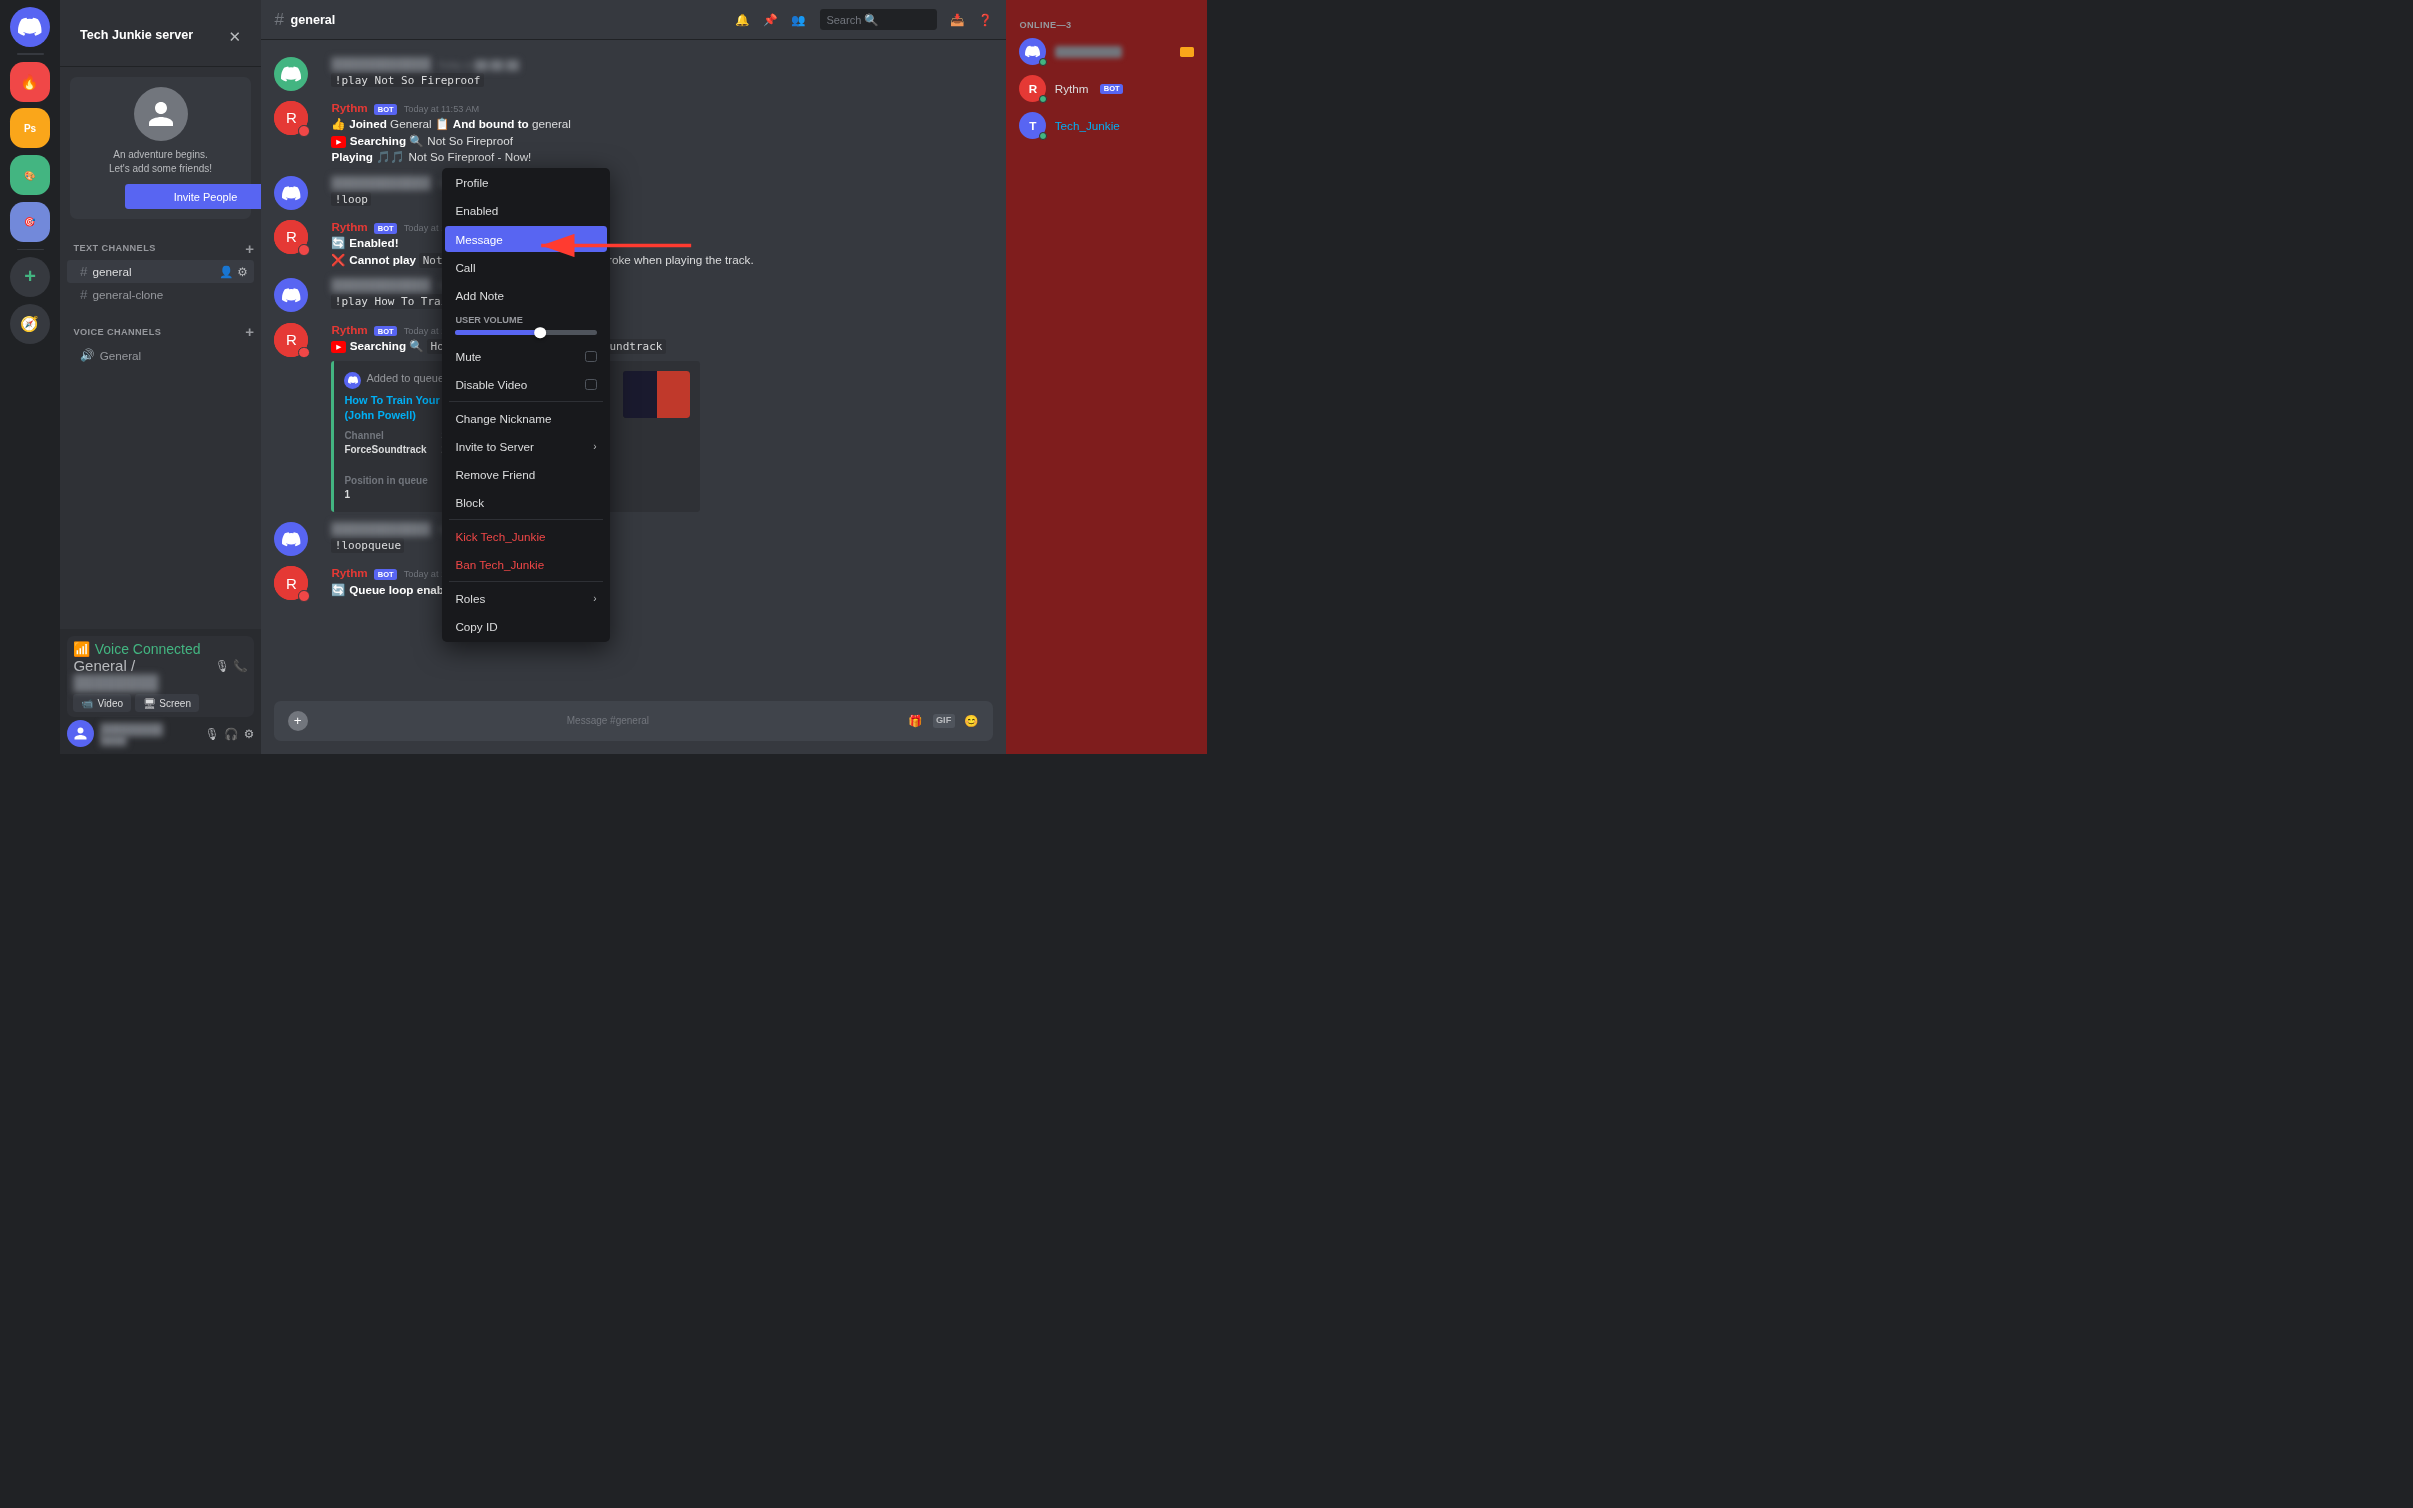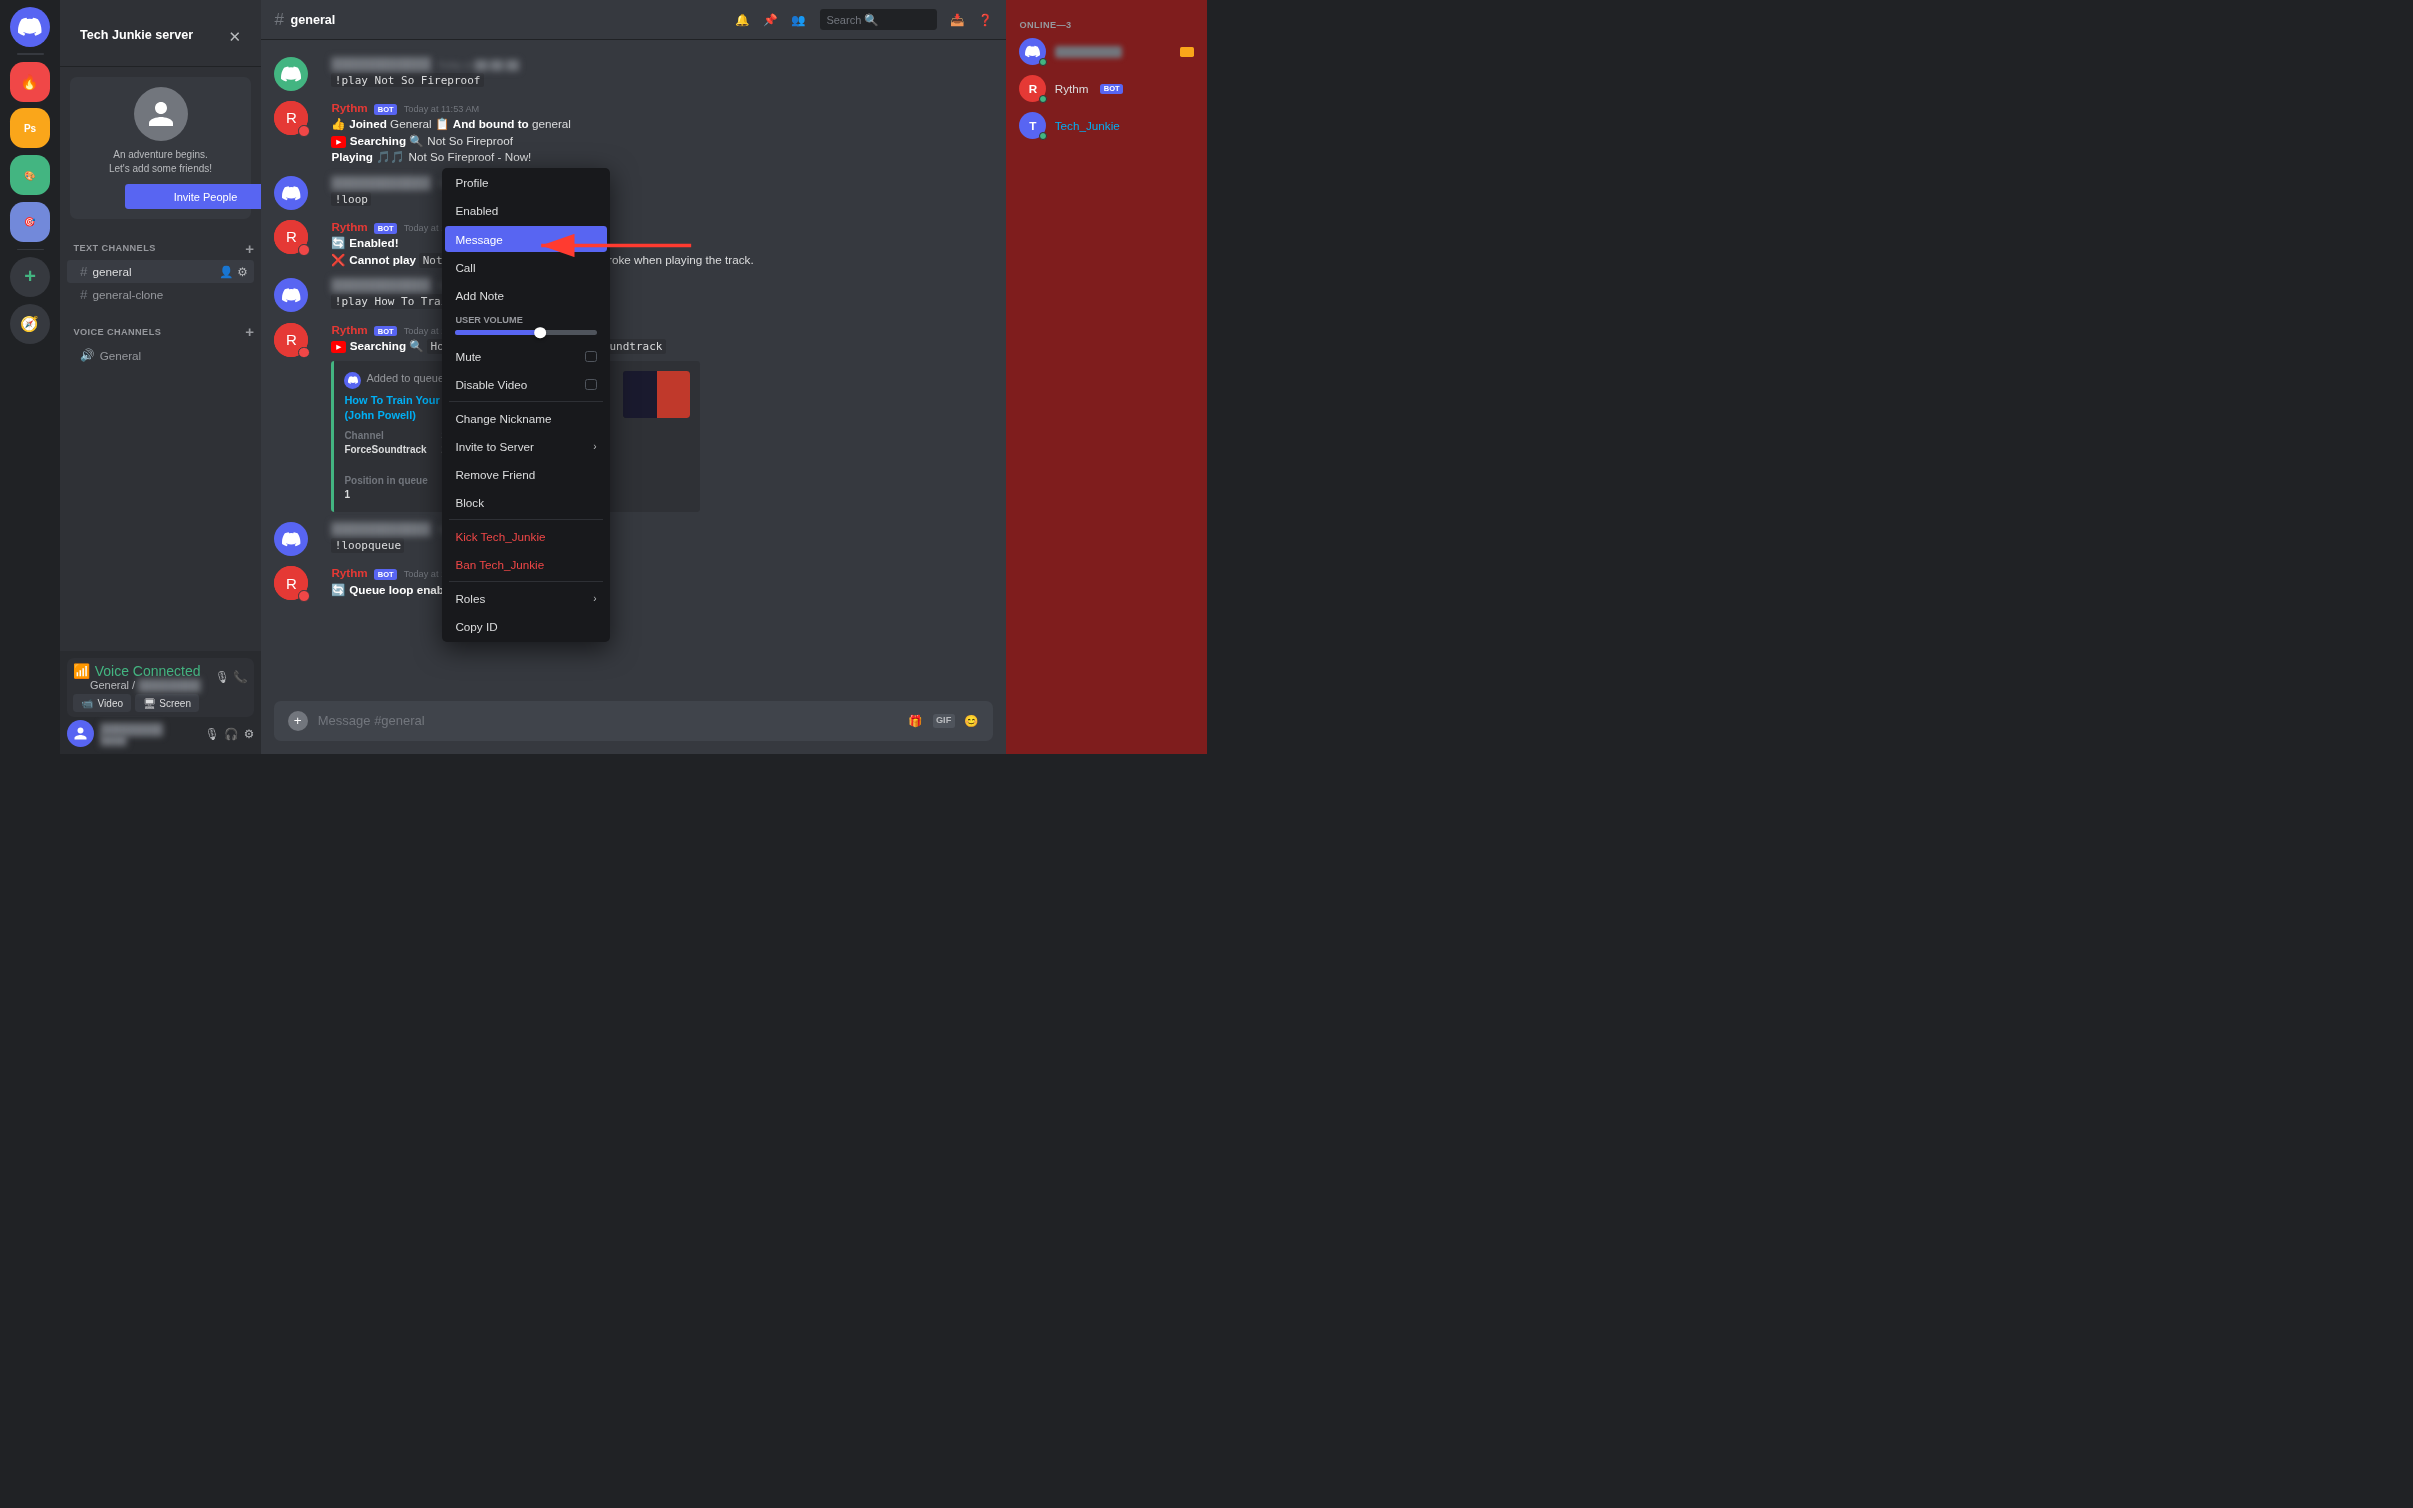--- a/index.html
+++ b/index.html
@@ -187,22 +187,21 @@
       padding: 5px 6.7px;
       margin-bottom: 3.4px;
     }
     .voice-title {
       color: #43b581;
       font-size: 14px;
       font-weight: 400;
     }
     .voice-subtitle {
       color: #b9bbbe;
-      font-size: 11px;
-      text-align: right;
+      font-size: 15px;
     }
     .voice-buttons {
       display: flex;
       gap: 3.4px;
       margin-top: 3.4px;
     }
     .voice-btn {
       background: #393c43;
       border: none;
       border-radius: 3.4px;
@@ -476,21 +475,22 @@
       align-items: center;
       justify-content: center;
       color: white;
       cursor: pointer;
       font-size: 13.4px;
       flex-shrink: 0;
     }
     .input-placeholder {
       flex: 1;
       color: #72767d;
-      font-size: 13px;
+      font-size: 10px;
+      text-align: center;
     }
     .input-actions {
       display: flex;
       gap: 10px;
       color: #b9bbbe;
     }
 
     
     .members-sidebar {
       width: 201px;

